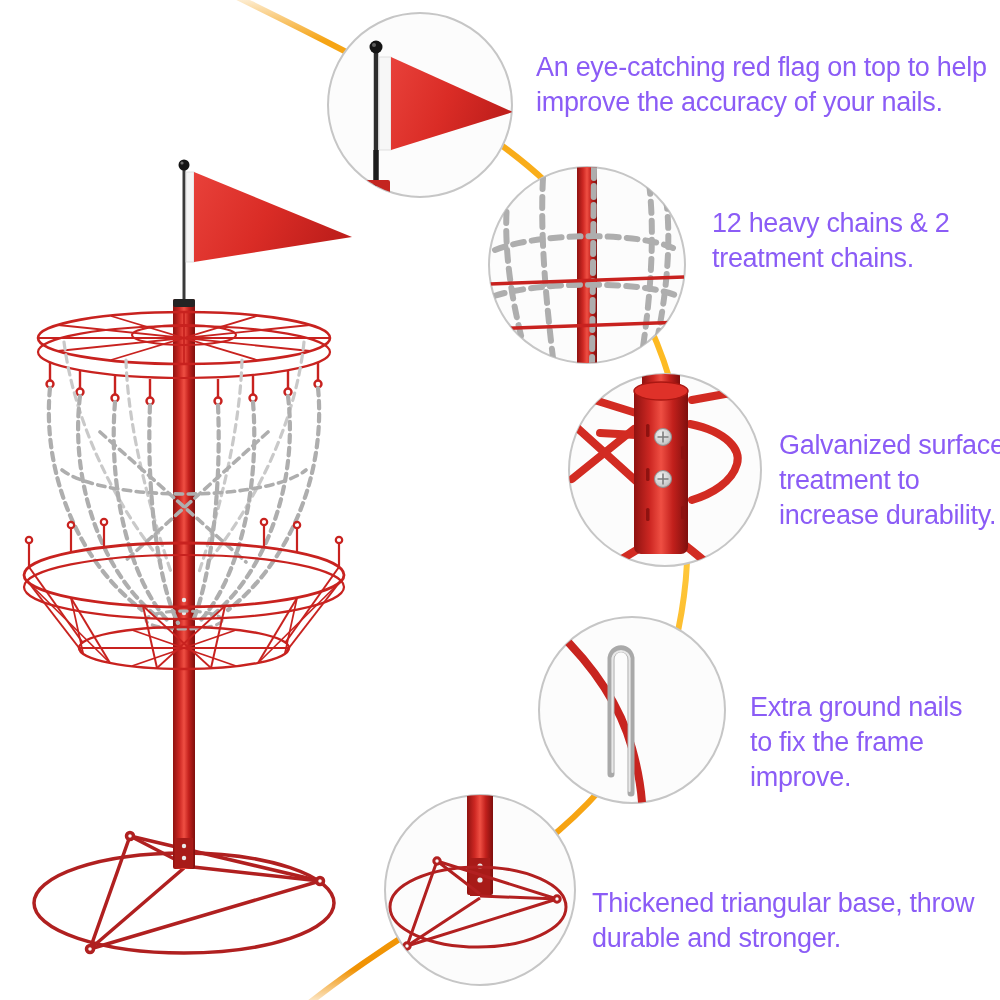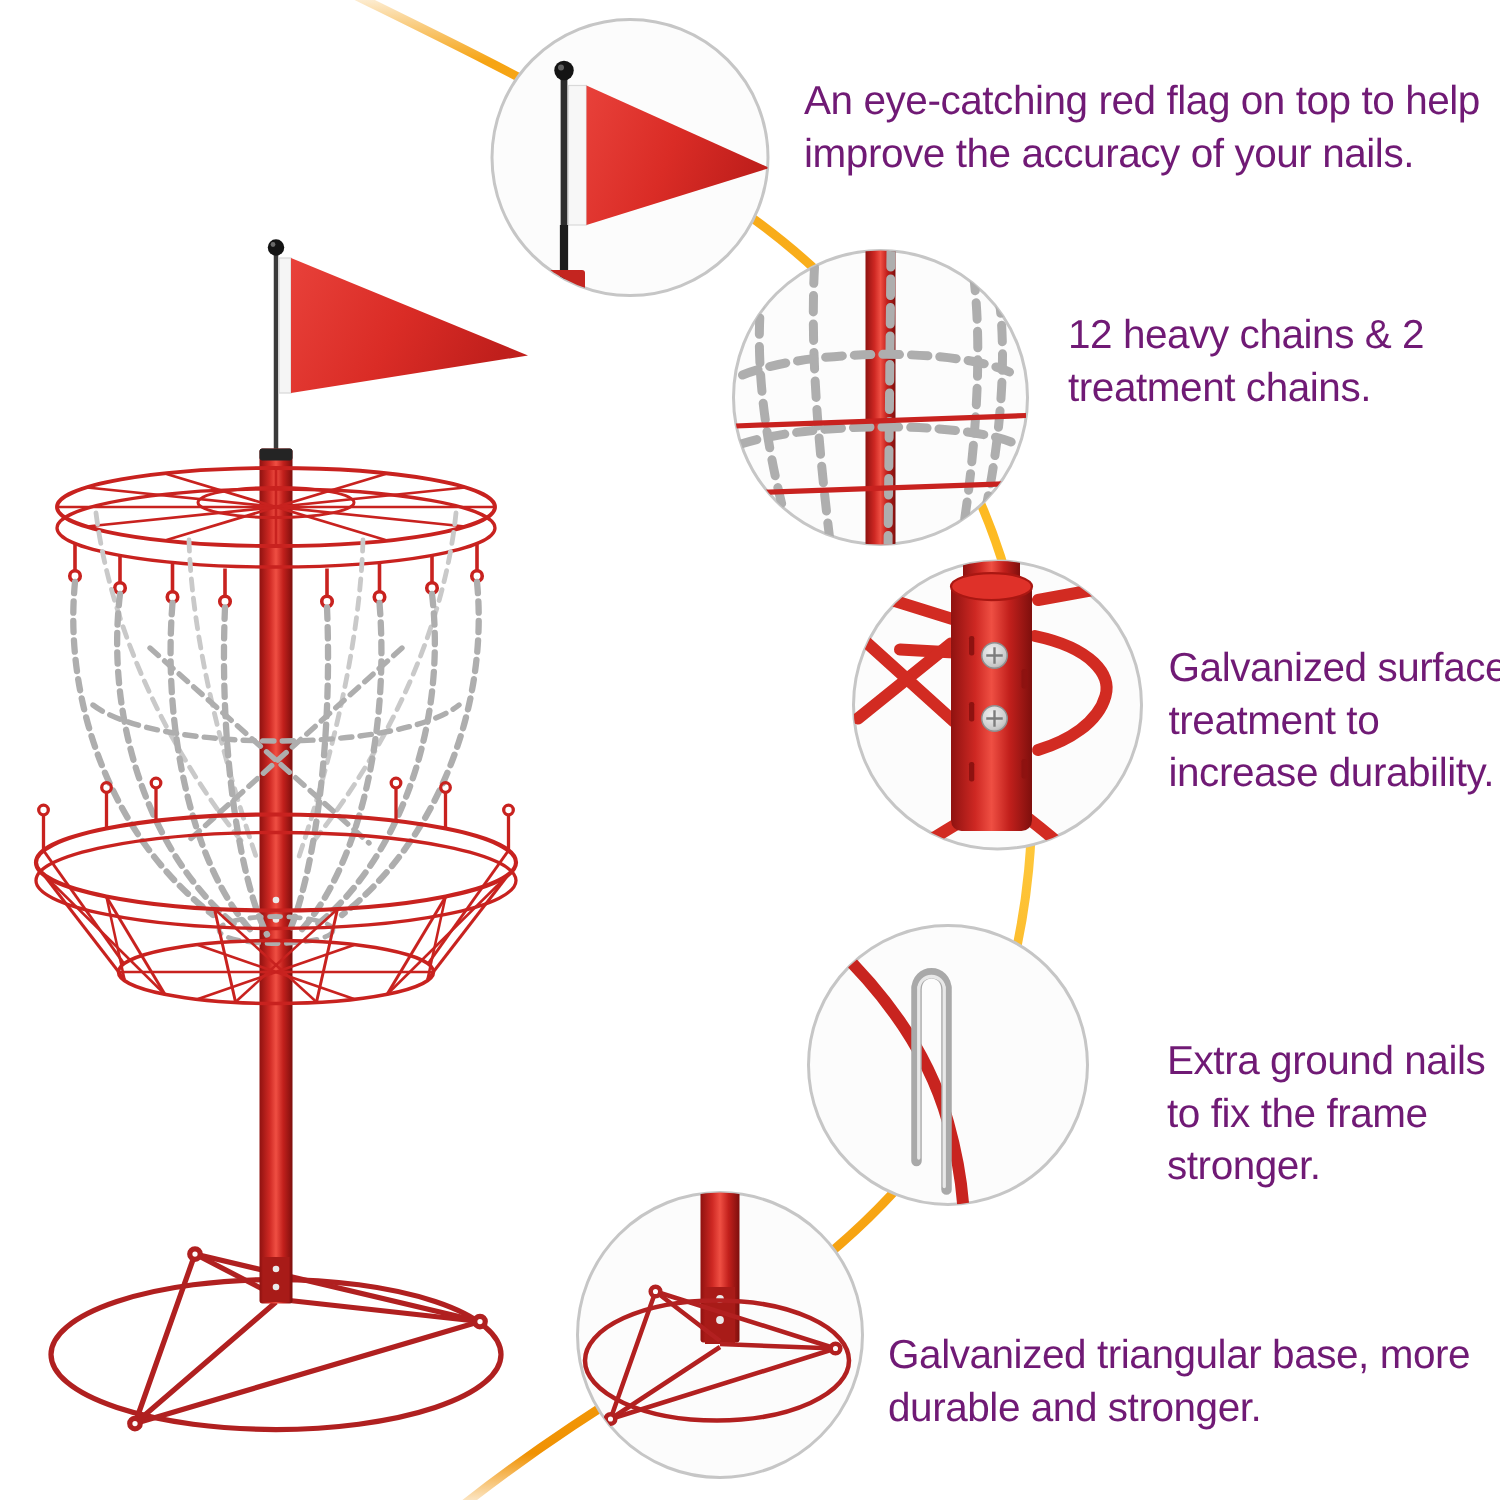--- a/index.html
+++ b/index.html
@@ -2,27 +2,27 @@
 <html><head>
 <meta charset="utf-8">
 <style>
   html,body{margin:0;padding:0;background:#ffffff;}
   .canvas{
     position:relative;width:1000px;height:1000px;background:#ffffff;
     overflow:hidden;font-family:"Liberation Sans",sans-serif;
   }
   .scene{position:absolute;left:0;top:0;width:1000px;height:1000px;}
   .caption{
-    position:absolute;color:#701a75;font-size:27px;line-height:35px;
+    position:absolute;color:#8b5cf6;font-size:27px;line-height:35px;
     letter-spacing:-0.3px;white-space:nowrap;
   }
   .caption-flag{left:536px;top:50px;}
   .caption-chains{left:712px;top:206px;}
   .caption-surface{left:779px;top:428px;}
-  .caption-nails{left:750px;top:690px;margin-left:28px;}
+  .caption-nails{left:750px;top:690px;}
   .caption-base{left:592px;top:886px;}
 </style>
 </head>
 <body>
 
 <div class="canvas">
 
   <svg class="scene" viewBox="0 0 1000 1000">
     <defs>
       <linearGradient id="arcGrad" gradientUnits="userSpaceOnUse" x1="0" y1="-10" x2="0" y2="1010">
@@ -303,21 +303,21 @@
 
   <div class="caption caption-surface">
     <div>Galvanized surface</div>
     <div>treatment to</div>
     <div>increase durability.</div>
   </div>
 
   <div class="caption caption-nails">
     <div>Extra ground nails</div>
     <div>to fix the frame</div>
-    <div>stronger.</div>
+    <div>improve.</div>
   </div>
 
   <div class="caption caption-base">
-    <div>Galvanized triangular base, more</div>
+    <div>Thickened triangular base, throw</div>
     <div>durable and stronger.</div>
   </div>
 
 </div>
 
 </body></html>

